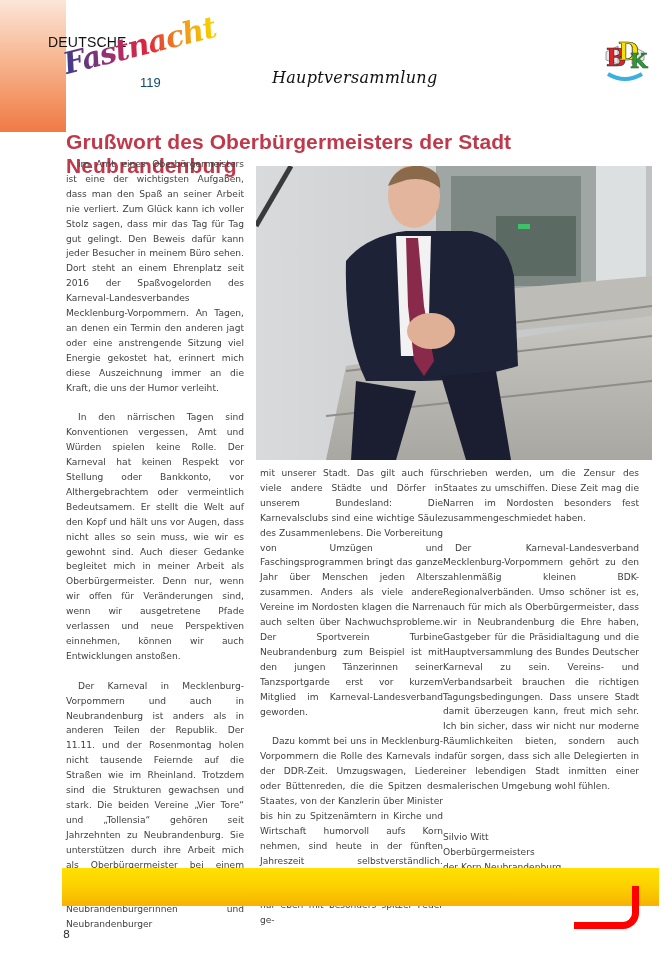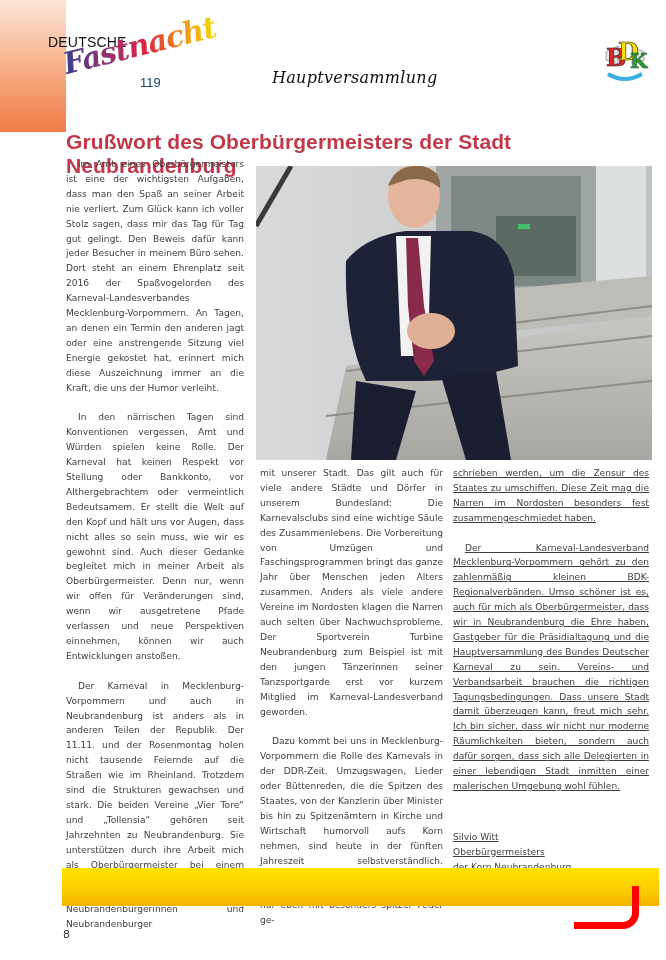--- a/index.html
+++ b/index.html
@@ -17,21 +17,21 @@
   .section { position:absolute; left:272px; top:68px; font-family:"DejaVu Serif", serif; font-style:italic;
              font-size:16px; color:#111; letter-spacing:0.3px; }
   .bdk { position:absolute; left:600px; top:30px; width:50px; height:56px; }
   .headline { position:absolute; left:66px; top:130px; font-family:"Liberation Sans", sans-serif;
               font-size:21px; color:#c0394b; font-weight:bold; letter-spacing:0.1px; }
   .photo { position:absolute; left:256px; top:166px; width:396px; height:294px; overflow:hidden; background:#cfd1d2; }
   .col { position:absolute; font-size:9.1px; line-height:14.9px; text-align:justify; color:#3f3f3f; }
   .col p { margin:0 0 14.9px 0; text-indent:12px; }
   .col1 { left:66px; top:157px; width:178px; }
   .col2 { left:260px; top:466px; width:183px; }
-  .col3 { left:453px; top:466px; width:196px;text-decoration:underline; }
+  .col3 { left:443px; top:466px; width:196px; }
   .sig { text-align:left; text-indent:0 !important; margin-top:36px !important; }
   .yellow { position:absolute; left:62px; top:868px; width:597px; height:38px;
             background:linear-gradient(to bottom, #ffe100 0%, #fcd000 50%, #f6b200 100%); }
   .redmark { position:absolute; left:574px; top:886px; width:58px; height:36px;
              border:7px solid #ff0000; border-top:none; border-left:none; border-bottom-right-radius:16px; }
   .pageno { position:absolute; left:63px; top:928px; font-size:11px; color:#333; }
 </style>
 </head>
 <body>
 

